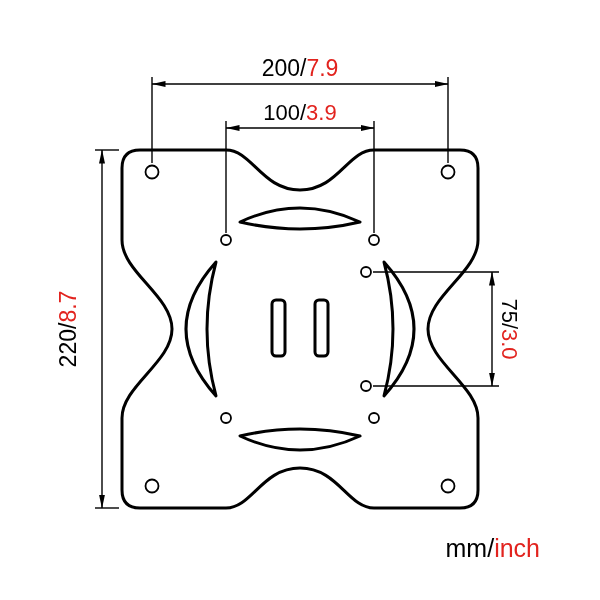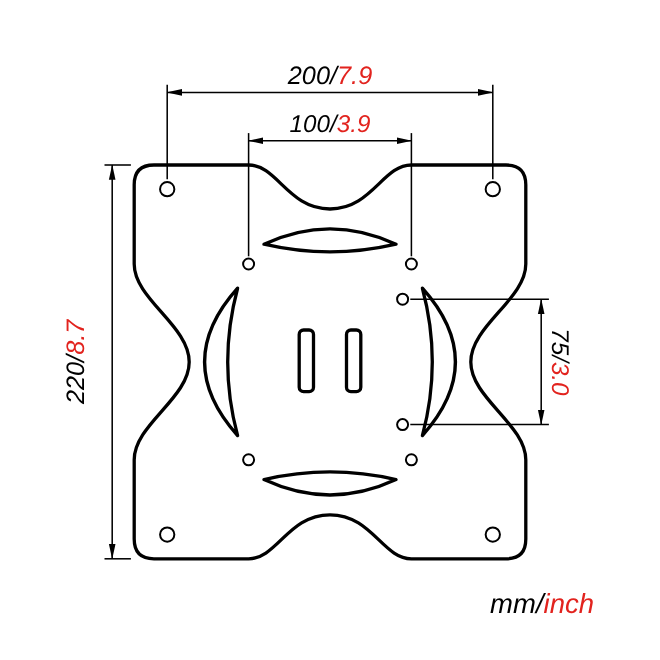--- a/index.html
+++ b/index.html
@@ -7,21 +7,20 @@
     padding: 0;
     width: 600px;
     height: 600px;
     background: var(--bg-color, #ffffff);
     overflow: hidden;
   }
   .canvas {
     width: 600px;
     height: 437px;
     position: relative;
-    font-style: italic;
   }
   svg { display: block; }
 
   .outline {
     fill: #ffffff;
     stroke: var(--line-color, #000);
     stroke-width: 3;
     stroke-linejoin: round;
   }
   .slot {

